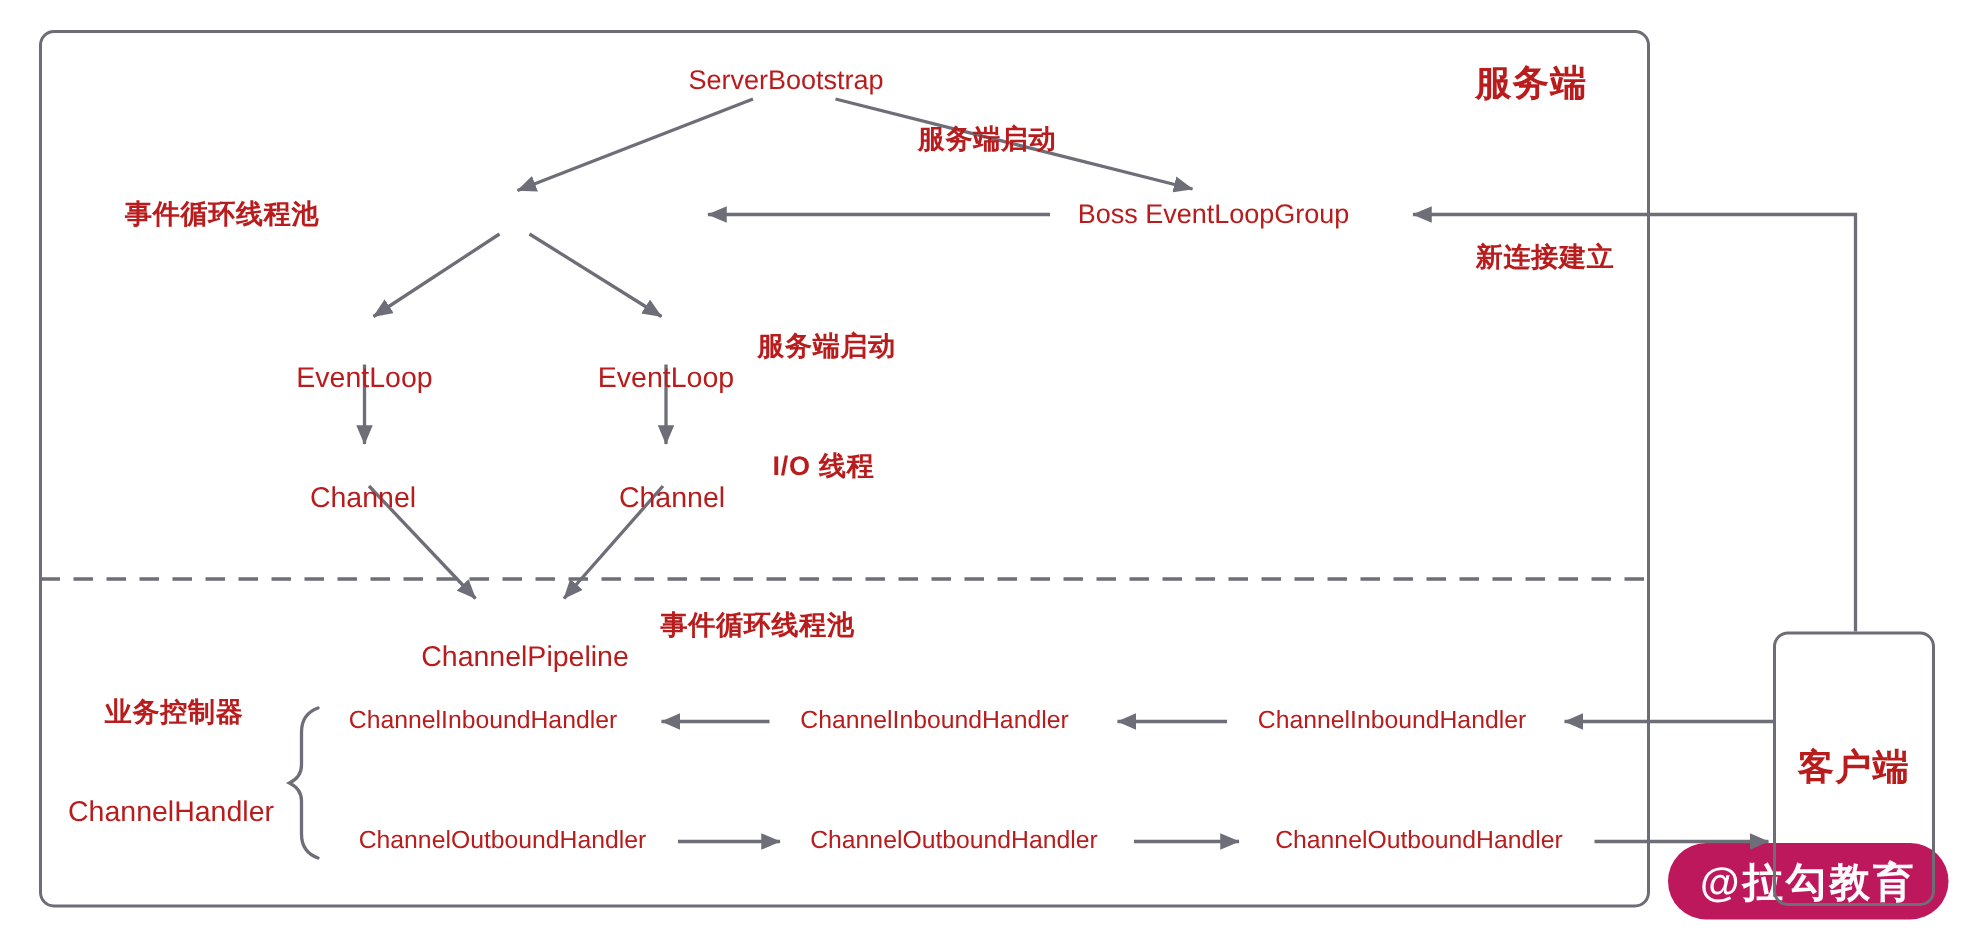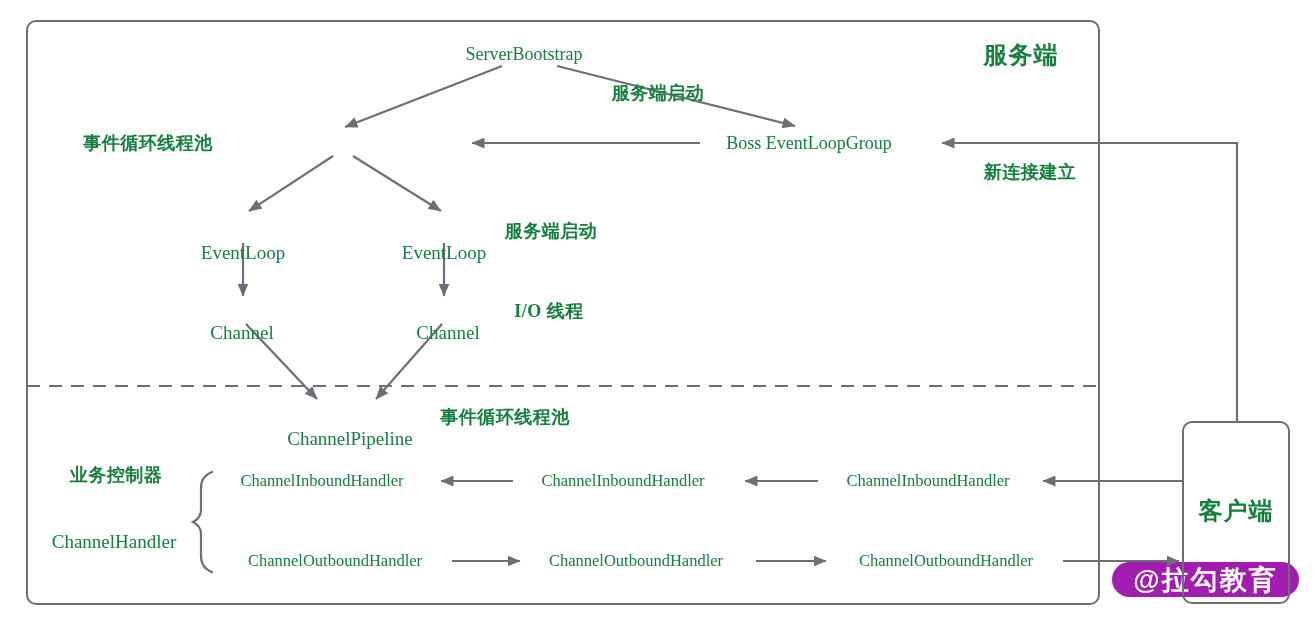--- a/index.html
+++ b/index.html
@@ -31,36 +31,35 @@
     left: 0; top: 0;
     width: 1315px; height: 627px;
     z-index: 4;
     pointer-events: none;
   }
   
   .lbl {
     position: absolute;
     transform: translate(-50%, -50%);
     white-space: nowrap;
-    color: #15803d;
+    color: #b91c1c;
     z-index: 6;
     line-height: 1.15;
-    font-family: Liberation Serif, serif;
   }
   .en18 { font-size: 18px; }
   .en17 { font-size: 19px; margin-top: 22px; }
   .en16 { font-size: 16.5px; }
   .zh   { font-size: 18px; font-weight: 600; letter-spacing: 0.5px; }
   .title { font-size: 24px; font-weight: 700; letter-spacing: 1px; }
   
   #watermark {
     position: absolute;
     left: 1112px; top: 562px;
-    width: 187px; height: 35px;
-    background: #a21caf;
+    width: 187px; height: 51px;
+    background: #be185d;
     border-radius: 26px;
     display: flex;
     align-items: center;
     justify-content: center;
     z-index: 2;
   }
   #watermark span {
     color: #fbfbfb;
     font-size: 27px;
     font-weight: 700;

